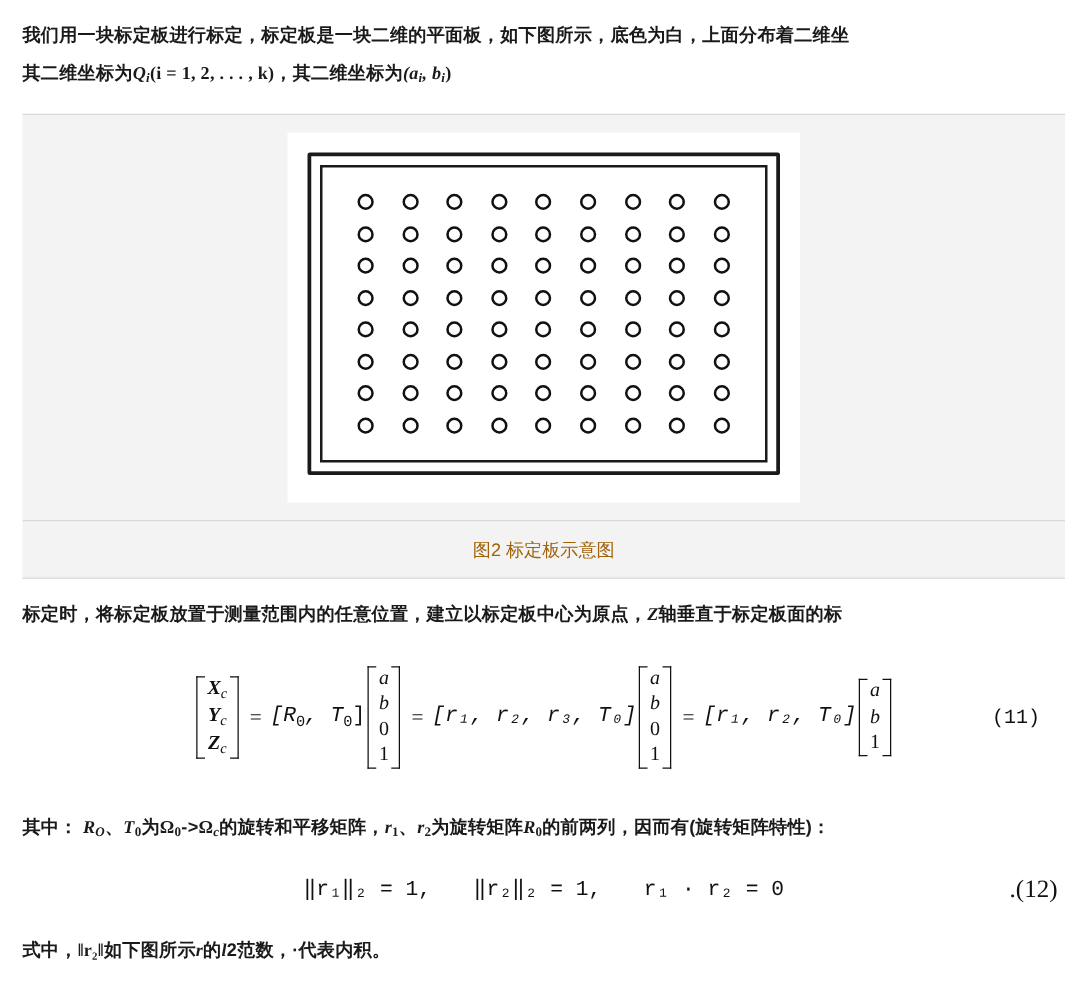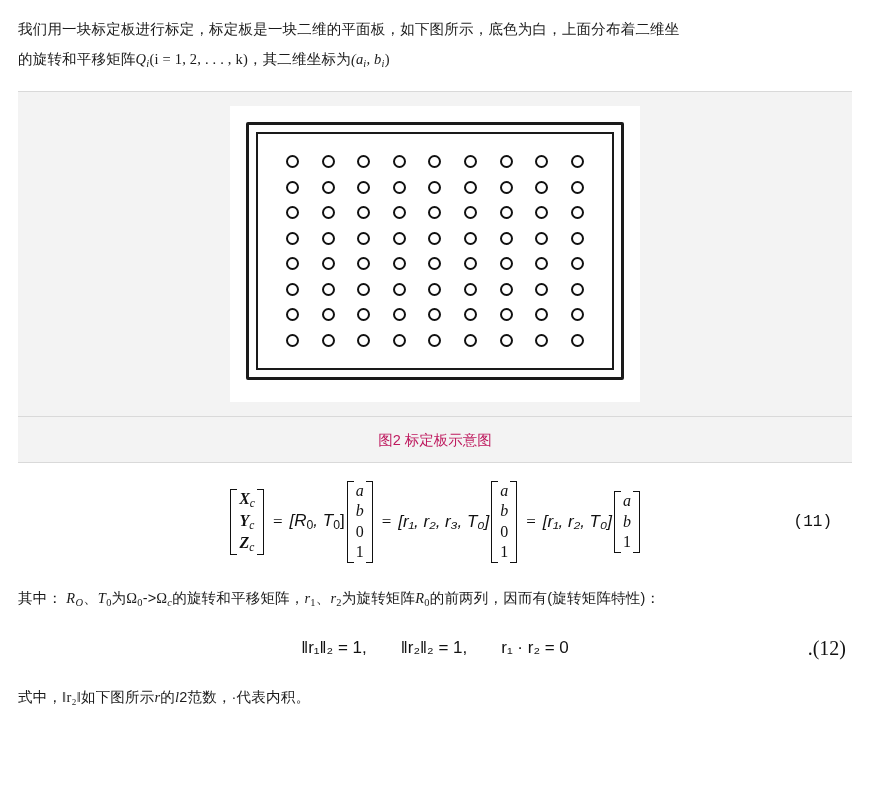--- a/index.html
+++ b/index.html
@@ -20,20 +20,21 @@
     height: 792px;
     box-sizing: border-box;
     padding: 0 18px;
   }
   .para {
     font-family: "Liberation Sans", sans-serif;
     font-size: 14.5px;
     line-height: 30px;
     color: #1a1a1a;
     letter-spacing: 0.2px;
+    font-weight: bold;
   }
   .para .mi { font-family: "Liberation Serif", serif; font-style: italic; }
   .para .mn { font-family: "Liberation Serif", serif; font-style: normal; }
   .sub { font-size: 0.72em; vertical-align: -0.28em; font-style: italic; }
   .sub-up { font-size: 0.72em; vertical-align: -0.28em; font-style: normal; }
 
   #intro-paragraph {
     margin: 14px 0 12px 0;
   }
 
@@ -84,21 +85,21 @@
     width: 13px;
     height: 13px;
     border: 2.4px solid #111111;
     border-radius: 50%;
     box-sizing: border-box;
   }
   .figure-caption {
     text-align: center;
     font-family: "Liberation Sans", sans-serif;
     font-size: 14.5px;
-    color: #be185d;
+    color: #a16207;
     padding: 14px 0 12px 0;
     border-top: 1px solid #d9d9d9;
     margin-top: 14px;
   }
 
   #body-paragraph { margin: 14px 0 6px 0; }
   #where-paragraph { margin: 16px 0 4px 0; }
   #final-paragraph { margin: 14px 0 6px 0; }
 
   
@@ -126,21 +127,21 @@
     top: 50%;
     transform: translateY(-50%);
     font-family: "Liberation Serif", serif;
     font-size: 20px;
   }
   .mat {
     display: inline-flex;
     align-items: flex-start;
     position: relative;
     padding: 0 9px;
-    margin: 4px 2px;
+    margin: 16px 2px;
   }
   .mat::before, .mat::after {
     content: "";
     position: absolute;
     top: 0;
     bottom: 0;
     width: 6px;
     border-top: 1.4px solid #111;
     border-bottom: 1.4px solid #111;
   }
@@ -150,40 +151,40 @@
     display: flex;
     flex-direction: column;
     align-items: center;
     line-height: 1.28;
     font-size: 16px;
   }
   .mat .col .it { font-style: italic; }
   .mat .col .bold-it { font-style: italic; font-weight: bold; }
   .eq-op { margin: 0 7px; font-size: 17px; }
   .eq-inline-norm {
-    font-family: Liberation Sans, sans-serif;
+    font-family: Liberation Mono, monospace;
     font-size: 17px;
   }
   .eq12 {
     display: flex;
     justify-content: center;
     gap: 34px;
     align-items: baseline;
   }
   .nowrap { white-space: nowrap; }
 </style>
 </head>
 <body>
 
 <div class="page">
 
   <div class="para" id="intro-paragraph">
     <div>我们用一块标定板进行标定，标定板是一块二维的平面板，如下图所示，底色为白，上面分布着二维坐</div>
     <div>
-      <span>的旋转和平移矩阵</span><span class="mi">Q</span><span class="mi sub">i</span><span class="mn">(i = 1, 2, . . . , k)</span><span>，其二维坐标为</span><span class="mi">(a</span><span class="mi sub">i</span><span class="mi">, b</span><span class="mi sub">i</span><span class="mn">)</span>
+      <span>其二维坐标为</span><span class="mi">Q</span><span class="mi sub">i</span><span class="mn">(i = 1, 2, . . . , k)</span><span>，其二维坐标为</span><span class="mi">(a</span><span class="mi sub">i</span><span class="mi">, b</span><span class="mi sub">i</span><span class="mn">)</span>
     </div>
   </div>
 
   <div class="figure-block">
     <div class="figure-canvas">
       <div class="board-outer">
         <div class="board-inner"></div>
         <div class="dot-grid">
           <div class="dot"></div>
           <div class="dot"></div>
@@ -264,20 +265,23 @@
           <div class="dot"></div>
           <div class="dot"></div>
           <div class="dot"></div>
         </div>
       </div>
     </div>
     <div class="figure-caption">图2  标定板示意图</div>
   </div>
 
   <div class="para" id="body-paragraph">
+    <div>
+      <span>标定时，将标定板放置于测量范围内的任意位置，建立以标定板中心为原点，</span><span class="mi">Z</span><span>轴垂直于标定板面的标</span>
+    </div>
   </div>
 
   <div class="eq-row">
     <span class="mat">
       <span class="col">
         <span><span class="bold-it">X</span><span class="sub">c</span></span>
         <span><span class="bold-it">Y</span><span class="sub">c</span></span>
         <span><span class="bold-it">Z</span><span class="sub">c</span></span>
       </span>
     </span>

